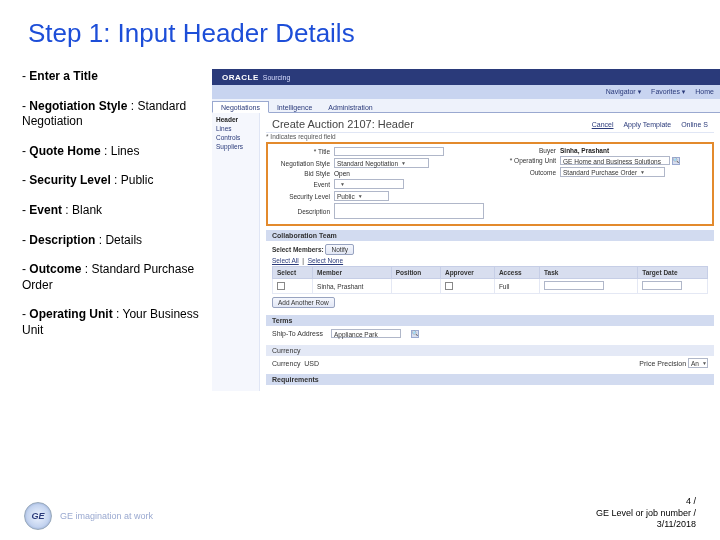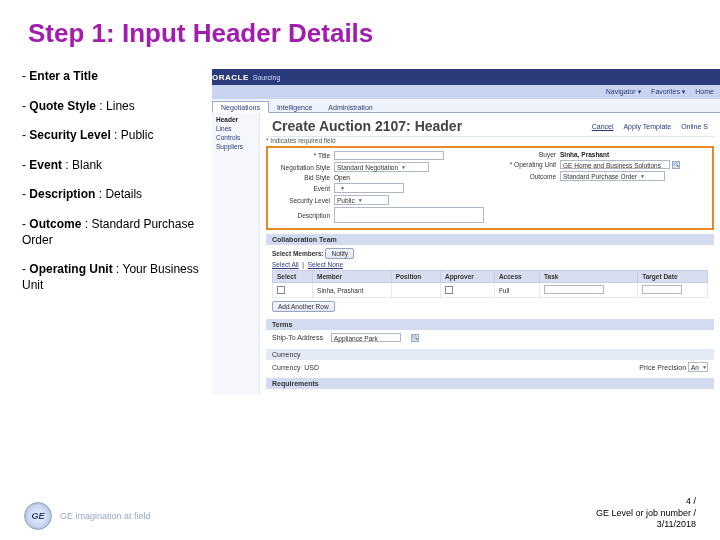--- a/index.html
+++ b/index.html
@@ -1,32 +1,32 @@
 <!DOCTYPE html>
 <html><head>
 <meta charset="utf-8">
 <style>
   * { box-sizing: border-box; margin: 0; padding: 0; }
   body { width: 720px; height: 540px; background: #fff; font-family: Arial, sans-serif; color: #14286e; position: relative; }
-  .slide-title { font-size: 26px; font-weight: 700; padding: 18px 0 0 28px; color: #a21caf; }
+  .slide-title { font-size: 26px; font-weight: 400; padding: 18px 0 0 28px; color: #1d4ed8; }
   .content { display: flex; padding: 20px 0 0 22px; justify-content: center; }
   .bullets { width: 190px; font-size: 12px; color: #000; line-height: 1.3; }
   .bullets p { margin-bottom: 14px; }
   .bullets .b { font-weight: bold; }
   .app { flex: 1; font-size: 7px; color: #333; position: relative; }
-  .appbar { background: #2a3a7a; color: #fff; height: 16px; display: flex; align-items: center; padding: 0 0; }
+  .appbar { background: #2a3a7a; color: #fff; height: 16px; display: flex; align-items: center; padding: 0 10px; }
   .appbar .brand { font-weight: bold; letter-spacing: 0.5px; font-size: 8px; }
   .appbar .sub { margin-left: 4px; font-size: 7px; color: #d8deff; }
   .navbar { background: #c8d4f0; height: 14px; display: flex; align-items: center; justify-content: space-between; padding: 0 6px; font-size: 7px; color: #2a3a7a; }
   .navbar-right span { margin-left: 8px; }
   .tabs { display: flex; border-bottom: 1px solid #9aa9d0; background: #eef2fb; height: 14px; align-items: flex-end; }
   .tab { padding: 2px 8px 1px 8px; font-size: 7px; color: #2a3a7a; }
   .tab.active { background: #fff; border-top: 1px solid #9aa9d0; border-left: 1px solid #9aa9d0; border-right: 1px solid #9aa9d0; border-bottom: 1px solid #fff; position: relative; top: 1px; }
   .subhead { display: flex; justify-content: space-between; align-items: center; padding: 2px 6px; background: #fff; border-bottom: 1px solid #e0e6f5; }
-  .subhead-left { font-size: 14px; font-weight: bold; color: #444; }
+  .subhead-left { font-size: 11px; font-weight: normal; color: #444; }
   .subhead-right a { color: #2a3a7a; margin-left: 8px; font-size: 7px; text-decoration: none; }
   .subhead-right a:first-child { text-decoration: underline; }
   .app-body { display: flex; }
   .side { width: 48px; background: #f5f7fd; border-right: 1px solid #e0e6f5; padding: 3px 4px; }
   .side div { color: #2a3a7a; font-size: 6.5px; margin-bottom: 2px; }
   .side .active { font-weight: bold; color: #222; }
   .form-area { flex: 1; padding: 3px 6px 0 6px; }
   .req-note { font-size: 6.5px; color: #555; margin-bottom: 2px; }
   .highlight { border: 2px solid #e38a2c; padding: 3px 4px; margin-bottom: 4px; background: #fff; }
   .form-grid { display: flex; }
@@ -60,21 +60,22 @@
 </style>
 </head>
 <body>
 
 <h1 class="slide-title">Step 1: Input Header Details</h1>
 
 <div class="content">
 
   <div class="bullets">
     <p>- <span class="b">Enter a Title</span></p>
-    <p>- <span class="b">Quote Style</span> : <span>Lines</span></p>
+    <p>- <span class="b">Negotiation Style</span> : <span>Standard Negotiation</span></p>
+    <p>- <span class="b">Quote Home</span> : <span>Lines</span></p>
     <p>- <span class="b">Security Level</span> : <span>Public</span></p>
     <p>- <span class="b">Event</span> : <span>Blank</span></p>
     <p>- <span class="b">Description</span> : <span>Details</span></p>
     <p>- <span class="b">Outcome</span> : <span>Standard Purchase Order</span></p>
     <p>- <span class="b">Operating Unit</span> : <span>Your Business Unit</span></p>
   </div>
 
   <div class="app">
     <div class="appbar">
       <span class="brand">ORACLE</span>
@@ -212,20 +213,20 @@
         <div class="section-bar">Requirements</div>
         <div class="req-sec"></div>
       </div>
     </div>
   </div>
 </div>
 
 <div class="footer">
   <div class="ge">
     <div class="ge-logo">GE</div>
-    <div class="ge-tag">GE imagination at field</div>
+    <div class="ge-tag">GE imagination at work</div>
   </div>
   <div class="page-meta">
     <div>4 /</div>
     <div>GE Level or job number /</div>
     <div>3/11/2018</div>
   </div>
 </div>
 
 </body></html>

